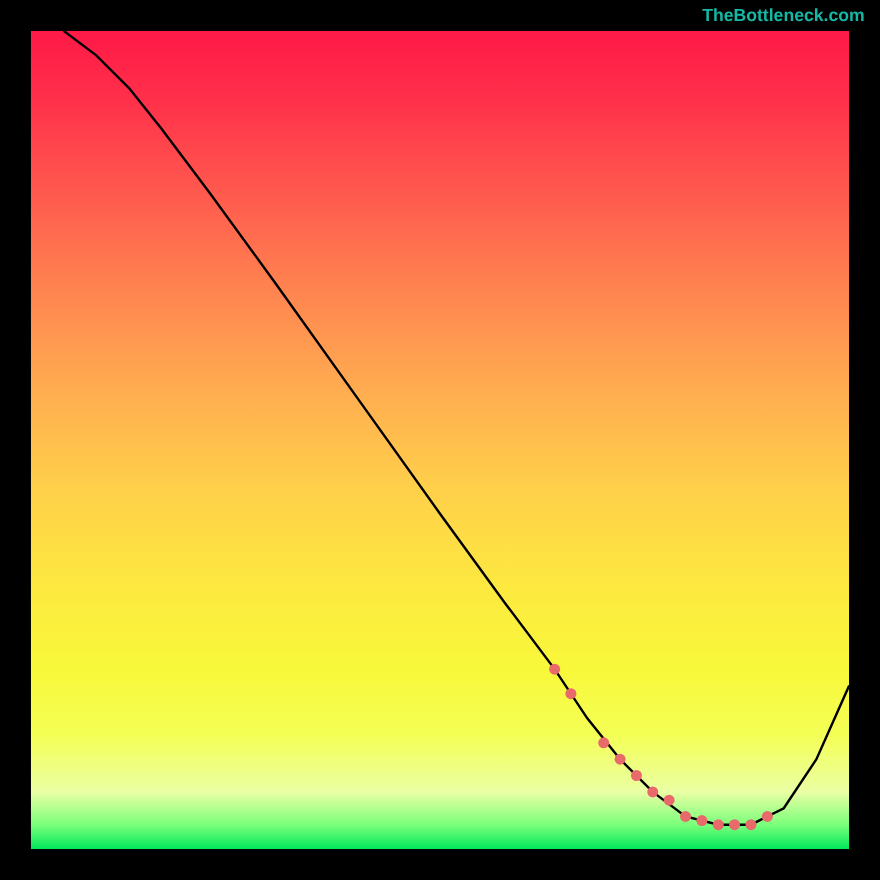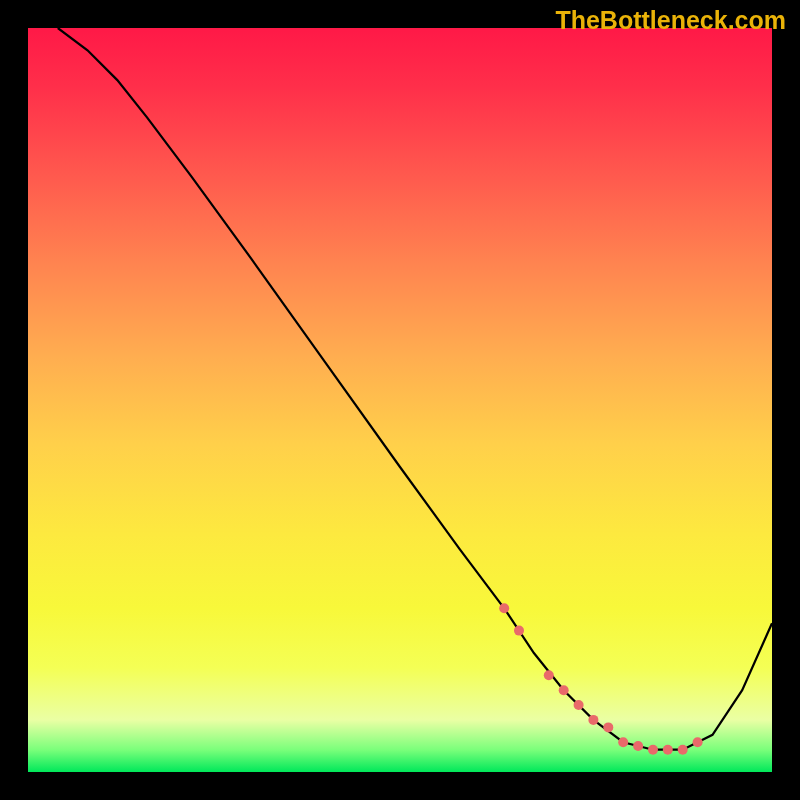--- a/index.html
+++ b/index.html
@@ -7,22 +7,22 @@
     width: 800px;
     height: 800px;
     background: #000;
     position: relative;
     font-family: Arial, sans-serif;
   }
   .watermark {
     position: absolute;
     top: 6px;
     right: 14px;
-    color: #eab308;
-    font-size: 25px;
+    color: #14b8a6;
+    font-size: 16px;
     font-weight: bold;
     z-index: 10;
   }
   .plot-area {
     position: absolute;
     left: 28px;
     top: 28px;
     width: 744px;
     height: 744px;
     overflow: hidden;

